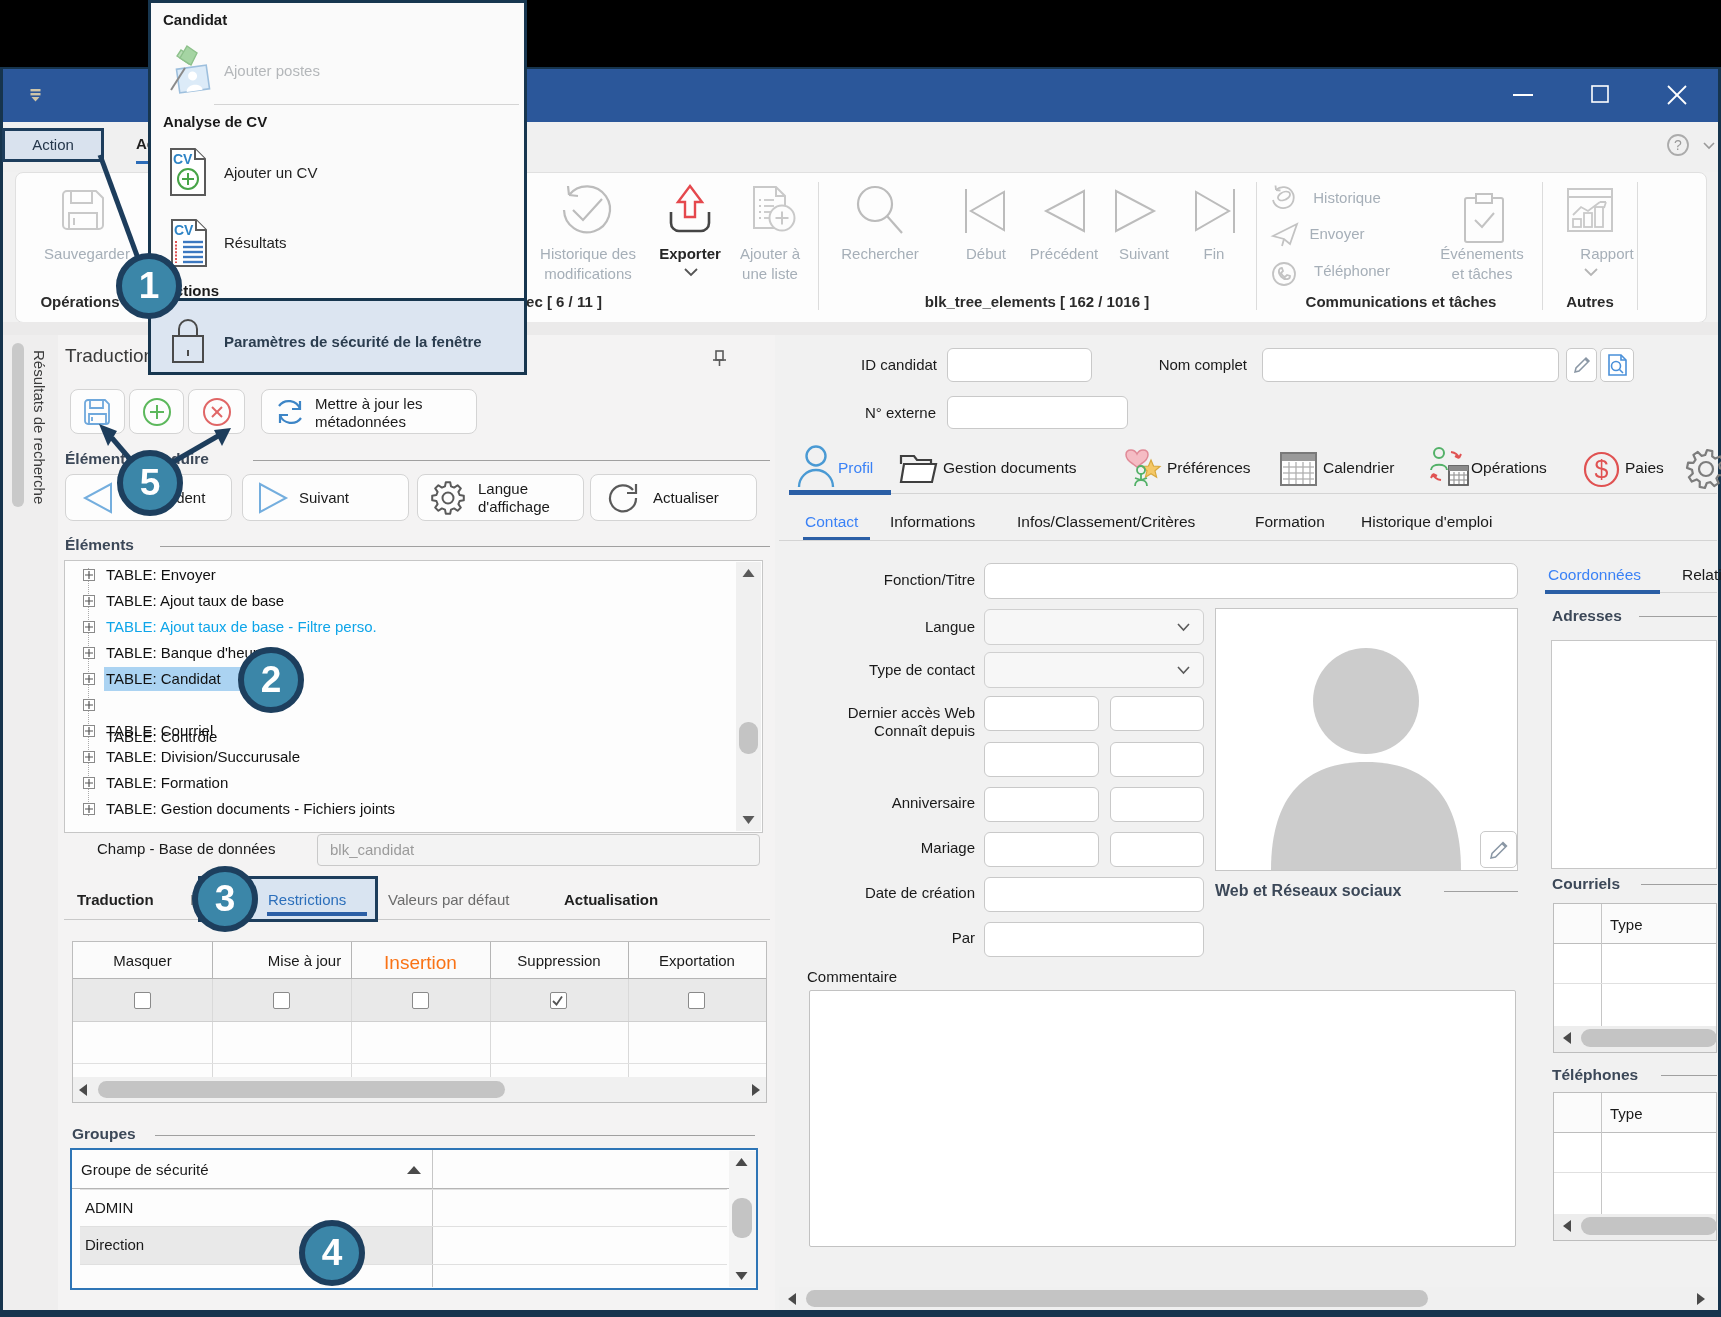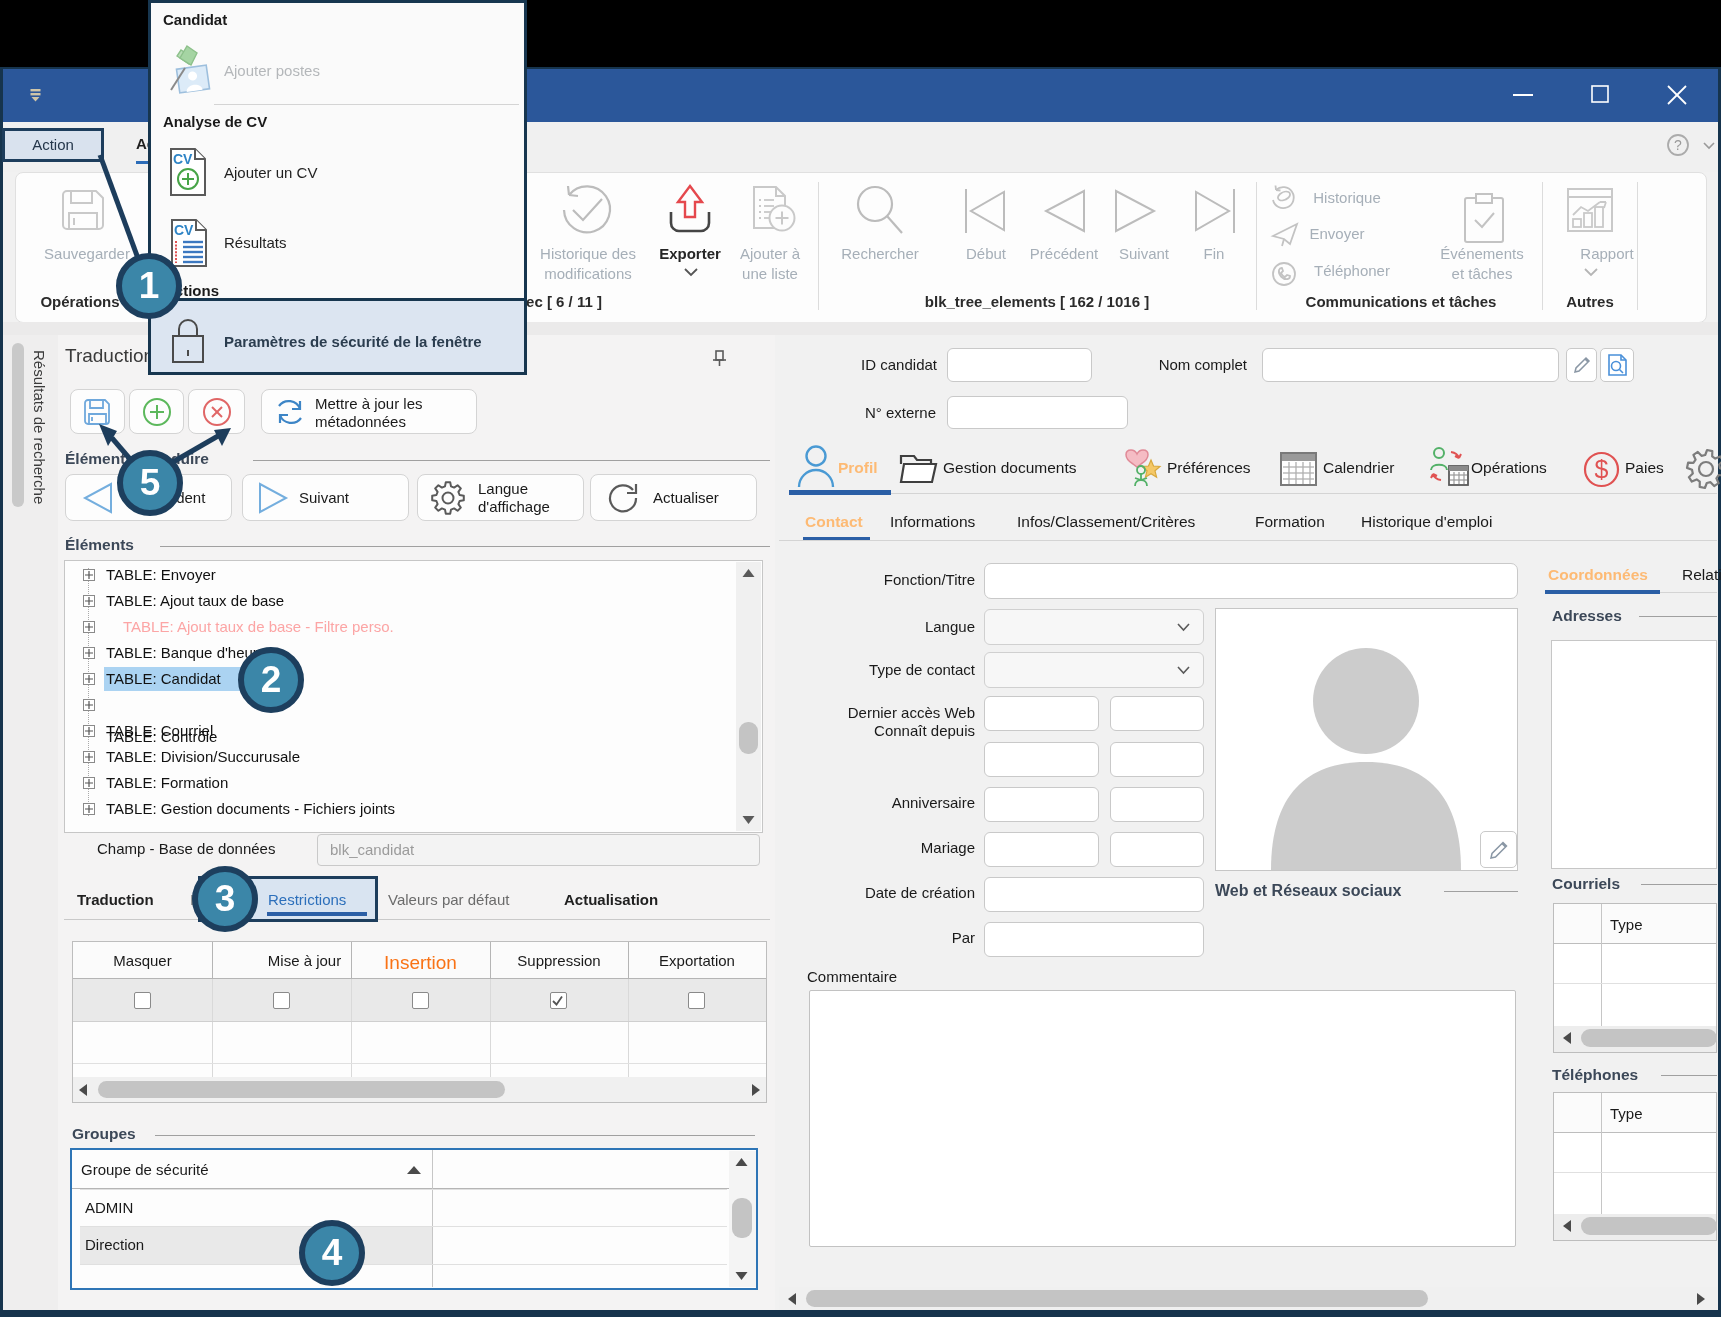--- a/index.html
+++ b/index.html
@@ -17,21 +17,21 @@
   .rlbl{position:absolute;font-size:15px;color:#a6afb8;text-align:center;white-space:nowrap;transform:translateX(-50%);}
   .rlbl2{position:absolute;font-size:15px;color:#262626;text-align:center;white-space:nowrap;transform:translateX(-50%);}
   .glbl{position:absolute;top:293px;font-size:15px;color:#2b2b2b;font-weight:bold;white-space:nowrap;transform:translateX(-50%);}
   .lbl{font-size:15px;color:#1a1a1a;white-space:nowrap;}
   .rt{text-align:right;}
   .in{position:absolute;background:#fff;border:1px solid #c9c9c9;border-radius:6px;box-sizing:border-box;}
   .ing{position:absolute;background:#f7f7f7;border:1px solid #d0d0d0;border-radius:6px;box-sizing:border-box;}
   .btn{position:absolute;background:#fdfdfd;border:1px solid #d4d4d4;border-radius:8px;box-sizing:border-box;}
   .grph{font-weight:bold;font-size:15.5px;color:#3c4858;white-space:nowrap;}
   .gline{position:absolute;height:1px;background:#a0a0a0;}
-  .bluetxt{color:#fdba74;font-weight:bold;}
+  .bluetxt{color:#3b82f6;}
   .bar{position:absolute;background:#2b5fa6;}
   .whitebox{position:absolute;background:#fdfdfd;border:1px solid #c6c6c6;box-sizing:border-box;}
   .circle{position:absolute;width:54px;height:54px;border-radius:50%;background:#3b86a8;border:6px solid #1d3f5e;
           color:#fff;font-size:37px;font-weight:bold;text-align:center;line-height:54px;z-index:60;}
   .annbox{position:absolute;border:3px solid #1d3d5c;box-sizing:border-box;z-index:40;}
   .chk{position:absolute;width:17px;height:17px;background:#fff;border:1px solid #8a8a8a;border-radius:2px;box-sizing:border-box;}
   .scrl{position:absolute;background:#f0f0f0;}
   .thumb{position:absolute;background:#c4c4c4;border-radius:9px;}
   svg{position:absolute;overflow:visible;}
 </style>
@@ -328,21 +328,21 @@
 <div class="abs" style="left:106px;top:566px;font-size:15px;color:#111;">TABLE: Envoyer</div>
 <div class="abs" style="left:83px;top:595px;width:12px;height:12px;background:#fff;border:1px solid #8a8a8a;box-sizing:border-box;"></div>
 <svg style="left:85px;top:597px" width="8" height="8" viewBox="0 0 8 8">
     <path d="M0 4 h8 M4 0 v8" stroke="#555" stroke-width="1.2"></path>
   </svg>
 <div class="abs" style="left:106px;top:592px;font-size:15px;color:#111;">TABLE: Ajout taux de base</div>
 <div class="abs" style="left:83px;top:621px;width:12px;height:12px;background:#fff;border:1px solid #8a8a8a;box-sizing:border-box;"></div>
 <svg style="left:85px;top:623px" width="8" height="8" viewBox="0 0 8 8">
     <path d="M0 4 h8 M4 0 v8" stroke="#555" stroke-width="1.2"></path>
   </svg>
-<div class="abs" style="left:106px;top:618px;font-size:15px;color:#fca5a5;margin-left:17px;">TABLE: Ajout taux de base - Filtre perso.</div>
+<div class="abs" style="left:106px;top:618px;font-size:15px;color:#0ea5e9;">TABLE: Ajout taux de base - Filtre perso.</div>
 <div class="abs" style="left:83px;top:647px;width:12px;height:12px;background:#fff;border:1px solid #8a8a8a;box-sizing:border-box;"></div>
 <svg style="left:85px;top:649px" width="8" height="8" viewBox="0 0 8 8">
     <path d="M0 4 h8 M4 0 v8" stroke="#555" stroke-width="1.2"></path>
   </svg>
 <div class="abs" style="left:106px;top:644px;font-size:15px;color:#111;">TABLE: Banque d'heures</div>
 <div class="abs" style="left:83px;top:673px;width:12px;height:12px;background:#fff;border:1px solid #8a8a8a;box-sizing:border-box;"></div>
 <svg style="left:85px;top:675px" width="8" height="8" viewBox="0 0 8 8">
     <path d="M0 4 h8 M4 0 v8" stroke="#555" stroke-width="1.2"></path>
   </svg>
 <div class="abs" style="left:106px;top:670px;font-size:15px;color:#111;">TABLE: Candidat</div>

